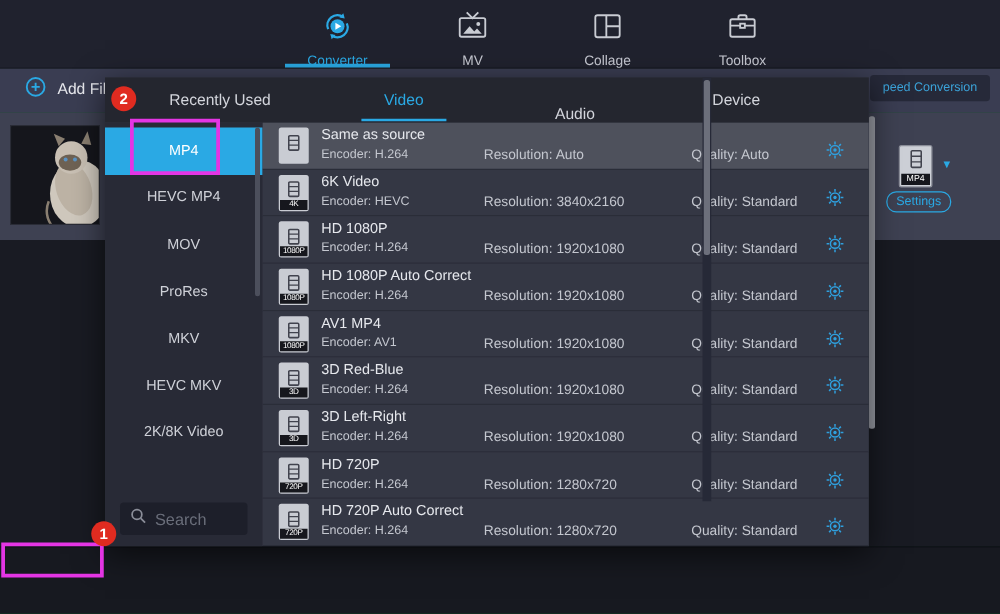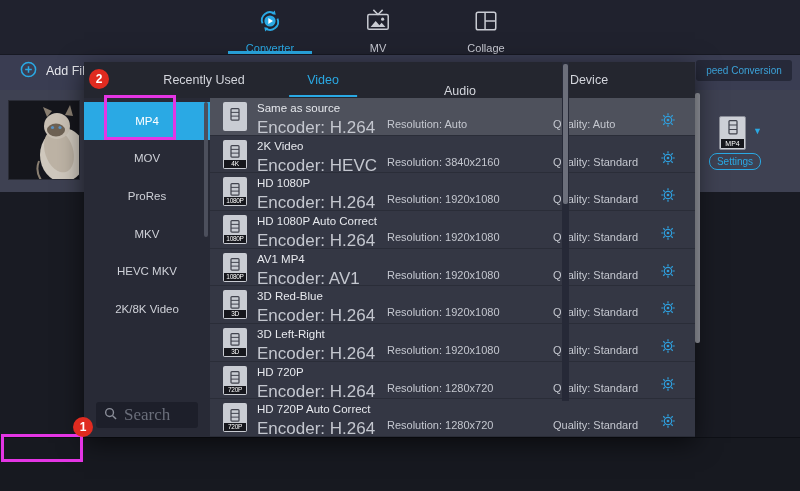--- a/index.html
+++ b/index.html
@@ -29,42 +29,42 @@
   
   .fmt-widget-icon { position:absolute; left:719px; top:116px; width:27px; height:34px; background:#cdd0d7; border:1px solid #8a8d98; border-radius:2px; }
   .fmt-widget-icon .fbadge { position:absolute; left:1px; right:1px; bottom:1px; background:#16171d; color:#fff; font-size:7px; text-align:center; line-height:9px; }
   .fmt-widget-caret { position:absolute; left:753px; top:126px; color:#2aa9e4; font-size:9px; }
   .settings-btn { position:absolute; left:709px; top:153px; width:52px; height:17px; border:1px solid #2aa9e4; border-radius:8px; color:#2aa9e4; font-size:10px; display:flex; align-items:center; justify-content:center; cursor:pointer; }
 
   
   .popup { position:absolute; left:84px; top:62px; width:611px; height:375px; background:#30333f; box-shadow:0 6px 24px rgba(0,0,0,.6); z-index:10; }
   .ptabs { position:absolute; left:0; top:0; width:611px; height:36px; background:#24262f; }
   .ptab { position:absolute; top:0; height:36px; transform:translateX(-50%); display:flex; align-items:center; font-size:12.5px; color:#d3d5dc; cursor:pointer; }
-  .ptab:nth-of-type(1){ left:120px;justify-content:center; }
+  .ptab:nth-of-type(1){ left:92px;justify-content:center; }
   .ptab:nth-of-type(2){ left:239px; }
   .ptab:nth-of-type(3){ left:376px;align-items:flex-end; }
   .ptab:nth-of-type(4){ left:505px; }
   .ptab.active { color:#2aa9e4; }
   .ptab.active::after { content:""; position:absolute; left:-18px; right:-18px; bottom:1px; height:2px; background:#2aa9e4; }
 
   .psidebar { position:absolute; left:0; top:36px; width:126px; height:339px; background:#282a36; padding-top:4px; }
   .side-item { width:126px; height:37.6px; display:flex; align-items:center; justify-content:center; font-size:11.5px; color:#cfd1d8; cursor:pointer; }
   .side-item.sel { background:#2aa9e4; color:#fff; }
   .side-scroll { position:absolute; left:120px; top:40px; width:4px; height:135px; background:#4c4f5c; border-radius:2px; }
   .searchbox { position:absolute; left:12px; top:340px; width:102px; height:26px; background:#1d1f2a; border-radius:3px; display:flex; align-items:center; padding:0 8px; gap:7px; }
-  .searchbox input { background:transparent; border:none; outline:none; color:#9a9da8; font-size:17px; width:70px; font-family:Liberation Serif, serif; }
+  .searchbox input { background:transparent; border:none; outline:none; color:#9a9da8; font-size:13px; width:70px; font-family:Liberation Sans, sans-serif; }
   .searchbox input::placeholder { color:#6a6e7a; }
 
   .plist { position:absolute; left:126px; top:36px; width:485px; height:339px; overflow:hidden; }
   .frow { position:relative; width:485px; height:37.66px; background:#343744; border-bottom:1px solid #2a2d38; cursor:pointer; }
   .frow.selected { background:#4e515c; }
   .ricon { position:absolute; left:13px; top:4px; width:24px; height:29px; background:#c9ccd3; border-radius:2px; display:flex; align-items:center; justify-content:center; }
   .rbadge { position:absolute; left:1px; right:1px; bottom:1px; background:#16171d; color:#fff; font-size:6.5px; text-align:center; line-height:8px; letter-spacing:-0.3px; }
   .rname { position:absolute; left:47px; top:4px; font-size:11.5px; color:#e6e8ed; }
-  .rmeta { position:absolute; left:47px; top:20px; font-size:17px; color:#c4c7cf; }
+  .rmeta { position:absolute; left:47px; top:20px; font-size:10px; color:#c4c7cf; }
   .rres  { position:absolute; left:177px; top:20px; font-size:11px; color:#c4c7cf; }
   .rqual { position:absolute; left:343px; top:20px; font-size:11px; color:#c4c7cf; }
   .rgear { position:absolute; left:450px; top:14px; width:16px; height:16px; cursor:pointer; }
   .list-scroll-track { position:absolute; left:478px; top:0; width:7px; height:339px; background:#262937; }
   .list-scroll-thumb { position:absolute; left:479px; top:2px; width:5px; height:140px; background:#6c6f7b; border-radius:2px; }
 
   
   .bottombar { position:absolute; left:0; top:437px; width:800px; height:54px; background:#171920; border-top:1px solid #0e1016; z-index:5; }
 
   
@@ -111,20 +111,31 @@
       <div class="navitem">
         <span>
           <svg width="26" height="28" viewBox="0 0 28 28" fill="none" stroke="#c9ccd3" stroke-width="1.6">
             <rect x="3.5" y="4.5" width="21" height="19" rx="2"></rect>
             <line x1="13" y1="4.5" x2="13" y2="23.5"></line>
             <line x1="13" y1="14" x2="24.5" y2="14"></line>
           </svg>
         </span>
         <span class="nlabel">Collage</span>
       </div>
+      <div class="navitem">
+        <span>
+          <svg width="26" height="28" viewBox="0 0 28 28" fill="none" stroke="#c9ccd3" stroke-width="1.6">
+            <path d="M10.5 8V6a1.5 1.5 0 0 1 1.5-1.5h4A1.5 1.5 0 0 1 17.5 6v2"></path>
+            <rect x="3.5" y="8" width="21" height="15" rx="1.5"></rect>
+            <path d="M3.5 13.5h21"></path>
+            <rect x="12" y="11.8" width="4" height="3.6" fill="#20222e" stroke="#c9ccd3"></rect>
+          </svg>
+        </span>
+        <span class="nlabel">Toolbox</span>
+      </div>
     </div>
   </div>
 
   <div class="subbar"></div>
   <div class="filerow"></div>
   <div class="emptyarea"></div>
 
   <div class="addfiles">
     <span>
       <svg width="17" height="17" viewBox="0 0 18 18" fill="none" stroke="#2aa9e4" stroke-width="1.6">
@@ -185,20 +196,23 @@
 
   <div class="ptab">
     <span>Device</span>
   </div>
 </div>
     <div class="psidebar" id="side-items">
   <div class="side-item sel">
     <span>MP4</span>
   </div>
 
+  <div class="side-item">
+    <span>HEVC MP4</span>
+  </div>
 
   <div class="side-item">
     <span>MOV</span>
   </div>
 
   <div class="side-item">
     <span>ProRes</span>
   </div>
 
   <div class="side-item">
@@ -258,21 +272,21 @@
   </div>
 
   <div class="frow">
     <div class="ricon">
       <svg width="16" height="20" viewBox="0 0 18 22">
         <rect x="4.5" y="1.5" width="9" height="13" rx="1" fill="none" stroke="#41434e" stroke-width="1.4"></rect>
         <path d="M4.5 5.8h9M4.5 10h9" stroke="#41434e" stroke-width="1.1"></path>
       </svg>
       <span class="rbadge">4K</span>
     </div>
-    <div class="rname">2K Video</div>
+    <div class="rname">6K Video</div>
     <div class="rmeta">
       <span>Encoder:</span>
       <span>HEVC</span>
     </div>
     <div class="rres">
       <span>Resolution:</span>
       <span>3840x2160</span>
     </div>
     <div class="rqual">
       <span>Quality:</span>

